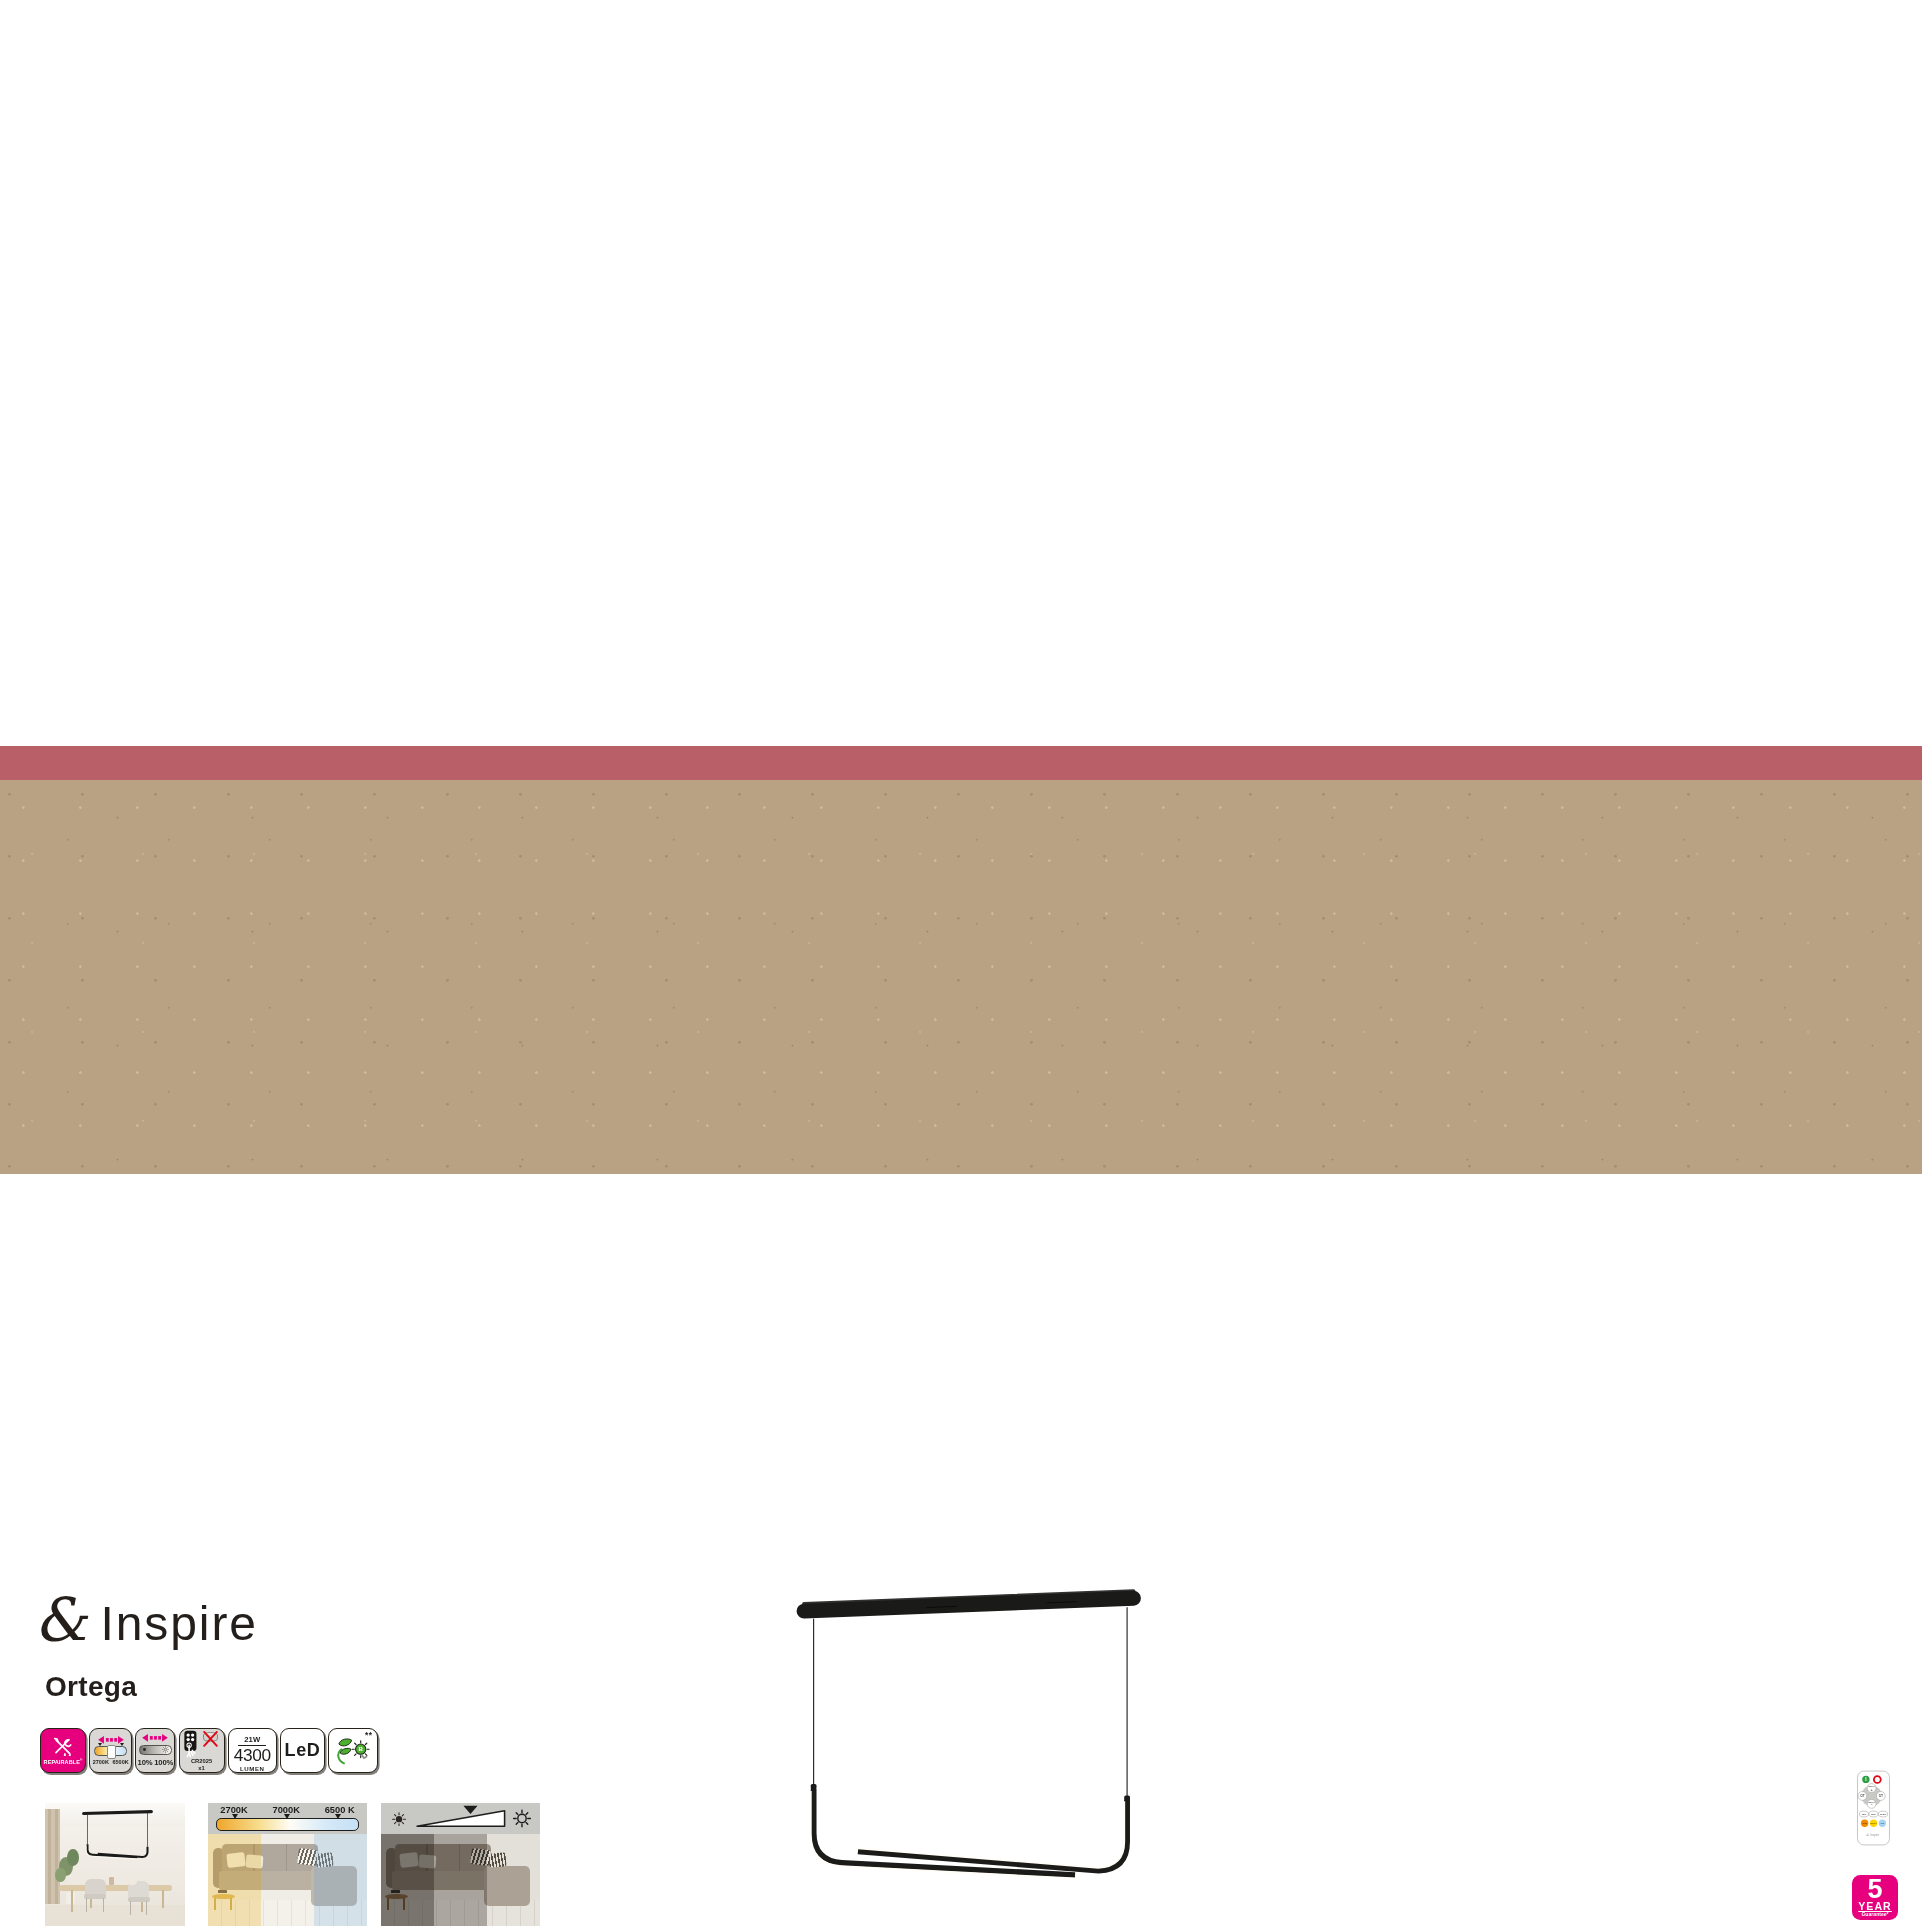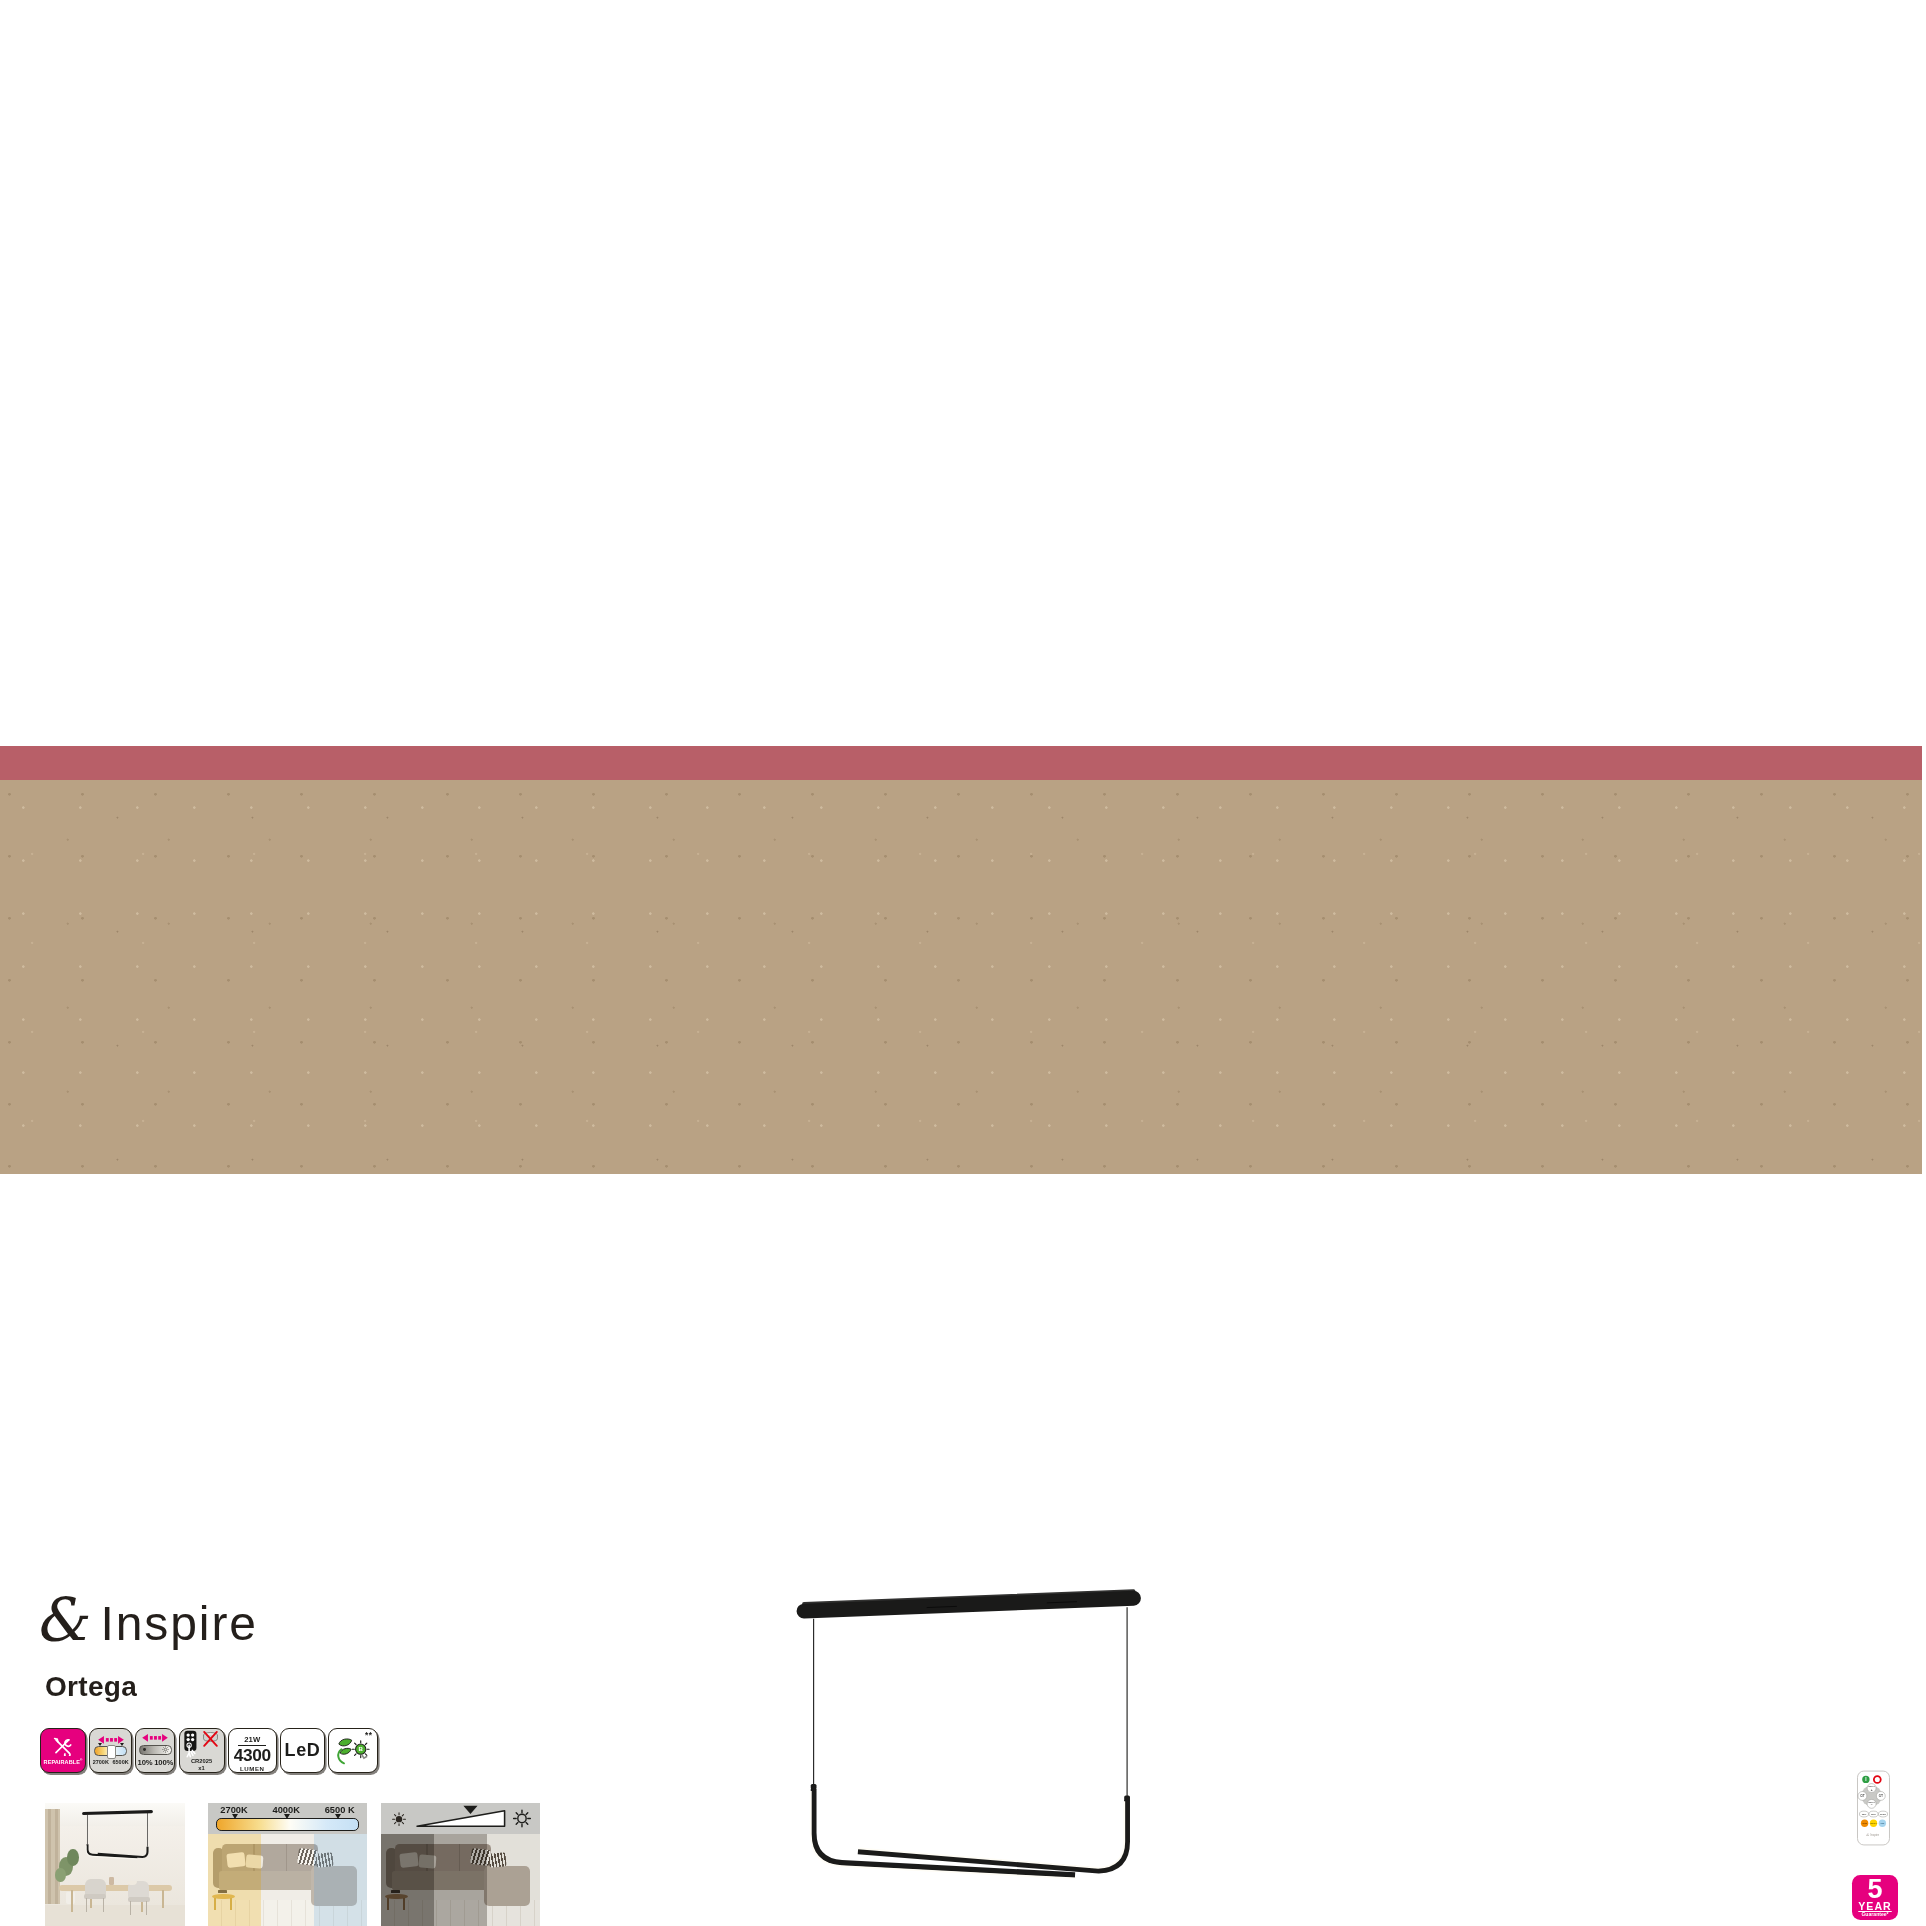--- a/index.html
+++ b/index.html
@@ -42,21 +42,21 @@
     background:linear-gradient(90deg,#77756f 0%,#b9b7b1 45%,#f6f5f1 100%);}
   .dim-dot{position:absolute;left:3.2px;top:2.6px;width:2.9px;height:2.9px;border-radius:50%;background:#2b2a27;}
   .dim-sun{position:absolute;right:1.9px;top:0.6px;}
   .dim-label{font-size:7.7px;font-weight:700;margin-top:2.6px;letter-spacing:-0.2px;}
   .b-batt{width:46px;}
   .batt-row{display:flex;align-items:flex-start;gap:1.3px;}
   .batt-text{font-size:5.8px;font-weight:700;line-height:1.05;text-align:center;}
   .b-power{width:49px;justify-content:flex-end;}
   .p-watt{font-size:7.7px;font-weight:700;}
   .p-rule{width:28px;height:1.3px;background:#1d1d1b;margin:1px 0;}
-  .p-lumen-val{font-size:17.3px;font-weight:700;line-height:1;letter-spacing:-0.3px;}
+  .p-lumen-val{font-size:17.3px;font-weight:400;line-height:1;letter-spacing:-0.3px;}
   .p-lumen-lbl{font-size:6.1px;font-weight:700;letter-spacing:0.6px;margin-top:0.6px;}
   .b-led{width:45px;font-size:18px;font-weight:800;letter-spacing:0.6px;}
   .b-eco{width:50px;position:relative;}
   .eco-stars{position:absolute;right:4.5px;top:1.3px;font-size:8.3px;font-weight:700;color:#1d1d1b;letter-spacing:0.6px;}
 
   
   .photo{position:absolute;top:1023px;height:124px;overflow:hidden;background:#efece6;}
   .photo1{left:45px;width:140px;}
   .photo2{left:208px;width:159px;}
   .photo3{left:381px;width:159px;}
@@ -269,21 +269,21 @@
       <span class="chair-leg" style="left:85px;top:98px;"></span>
         <span class="chair-leg" style="left:101px;top:98px;"></span>
       <span style="position:absolute;left:64px;top:74px;width:4.5px;height:7.7px;background:#cdb9a2;border-radius:1.3px;"></span>
       <span style="position:absolute;left:82px;top:78px;width:10.3px;height:3.9px;background:#efe9df;border-radius:0 0 3.9px 3.9px;"></span>
     </div>
 
     <div class="photo photo2">
       <div class="ph-header">
         <div class="cct-labels">
           <span>2700K</span>
-          <span>4000K</span>
+          <span>7000K</span>
           <span>6500 K</span>
         </div>
         <div class="hdr-pill">
           <span class="tri hdr-tri" style="left:15.4px;"></span>
           <span class="tri hdr-tri" style="left:67px;"></span>
           <span class="tri hdr-tri" style="left:118px;"></span>
         </div>
       </div>
       <div class="scene">
         <div class="floor"></div>

